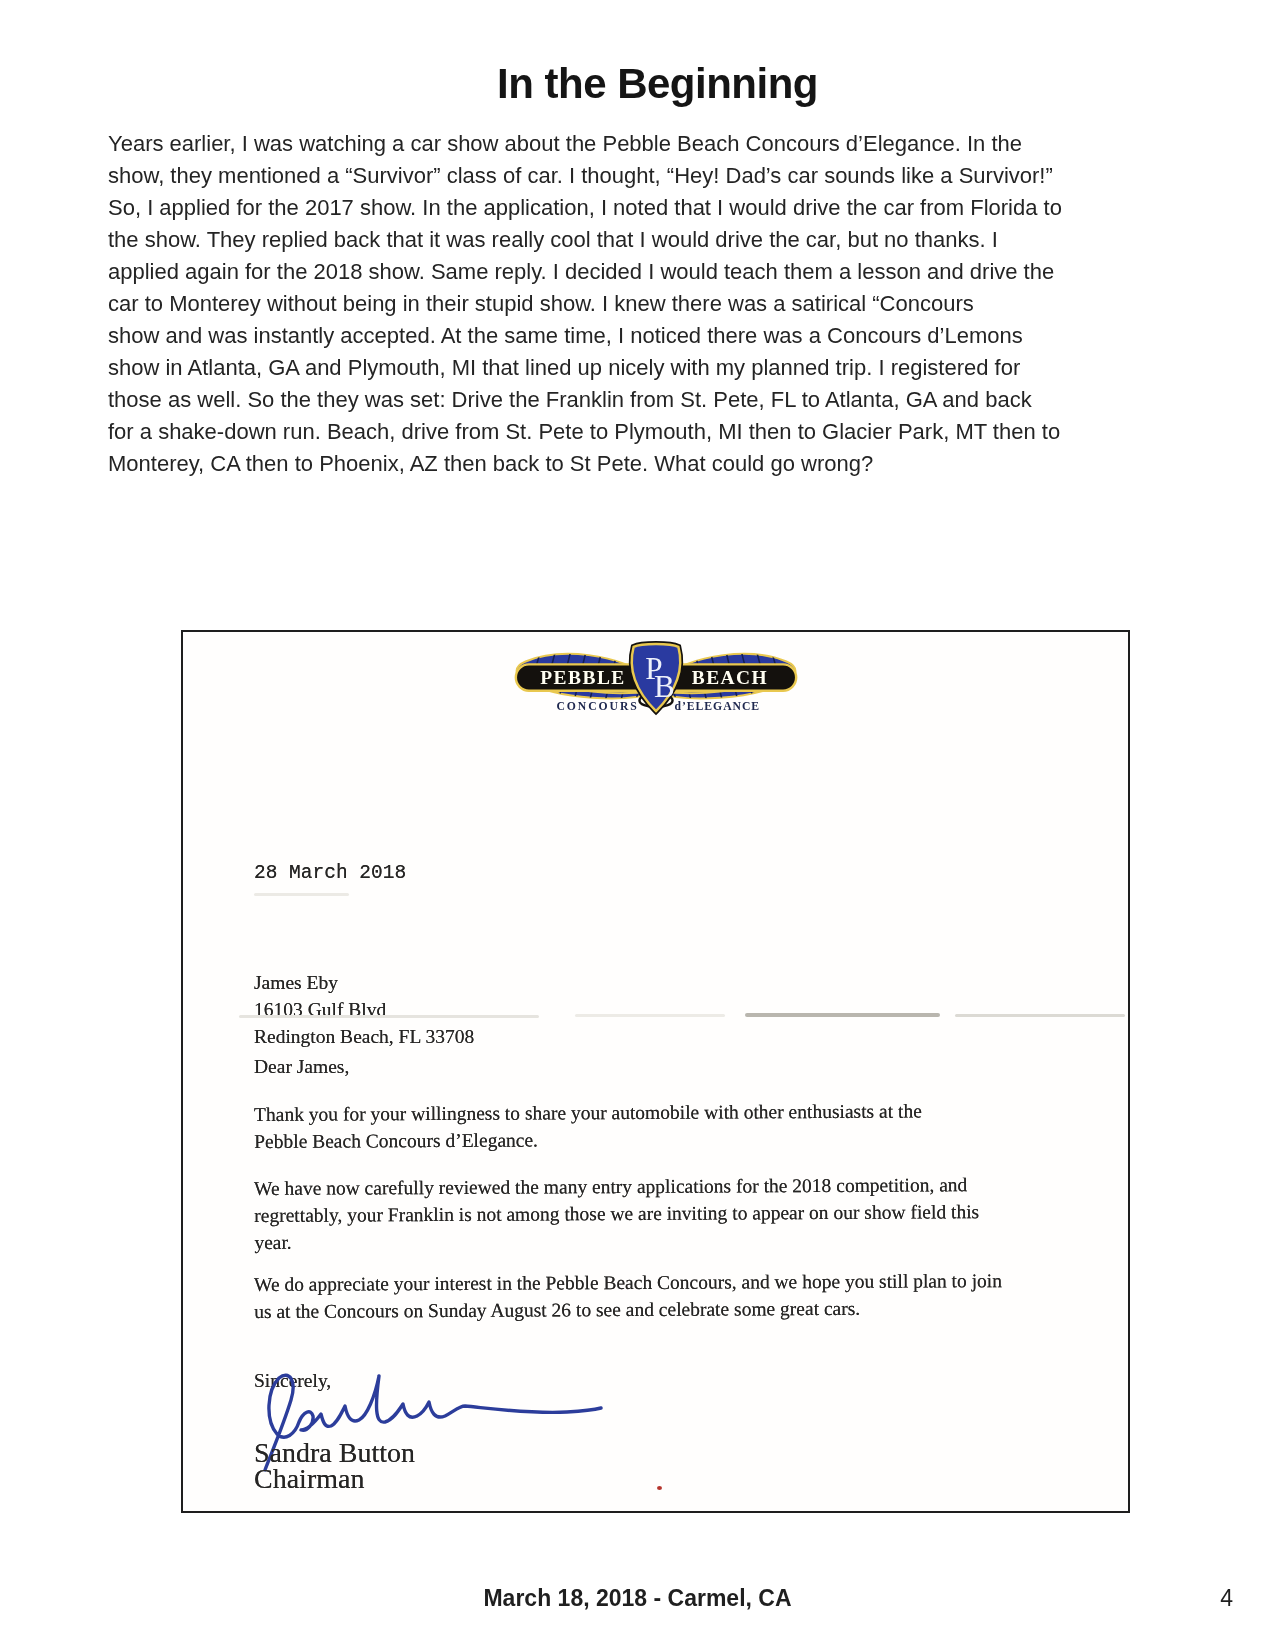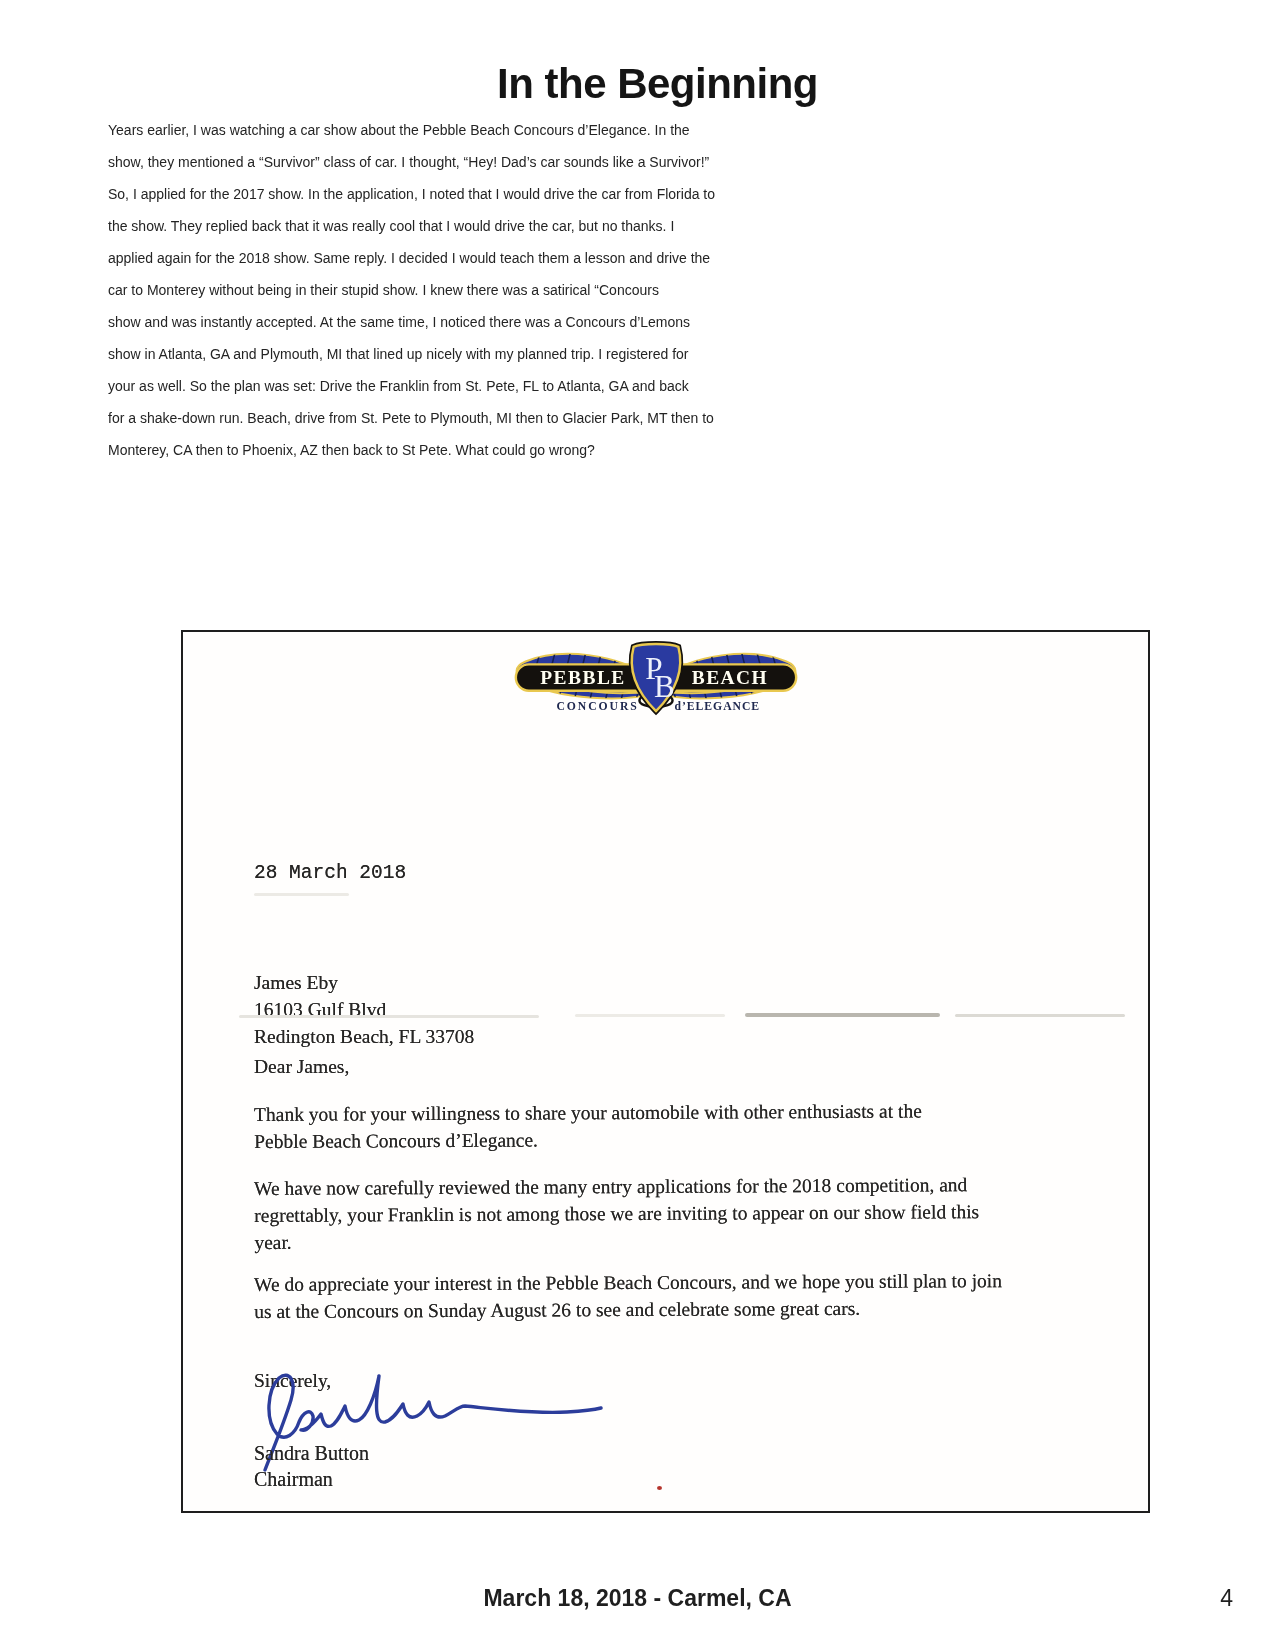--- a/index.html
+++ b/index.html
@@ -5,44 +5,44 @@
   html,body{margin:0;padding:0;background:#ffffff;}
   .page{
     position:relative;width:1275px;height:1650px;background:#ffffff;
     font-family:"Liberation Sans",sans-serif;color:#1e1e1e;overflow:hidden;
   }
   .page-title{
     position:absolute;left:0;right:0;top:60px;text-align:center;
     font-size:42px;font-weight:bold;letter-spacing:-0.5px;color:#151515;margin-left:40px;
   }
   .intro{
-    position:absolute;left:108px;top:114px;width:1070px;
-    font-size:14px;line-height:32px;color:#242424;
+    position:absolute;left:108px;top:128px;width:1070px;
+    font-size:22px;line-height:32px;color:#242424;
   }
   .intro .line{white-space:nowrap;}
   
   .letter-frame{
     position:absolute;left:181px;top:630px;width:945px;height:879px;
-    border:2px solid #1e1e1e;background:#fffefd;box-sizing:content-box;padding-left:20px;
+    border:2px solid #1e1e1e;background:#fffefd;box-sizing:content-box;
   }
   .letter-inner{position:absolute;left:0;top:0;width:941px;height:875px;margin:2px 0 0 2px;
     font-family:"Liberation Serif",serif;color:#262524;}
   .logo-wrap{position:absolute;left:0;top:6px;width:100%;text-align:center;}
   .ltxt{position:absolute;left:69px;font-size:19.5px;line-height:27px;white-space:nowrap;
     text-shadow:0 0 0.5px #4a4a48;}
   .ltxt div{white-space:nowrap;}
   .tilt{transform:rotate(-0.3deg);transform-origin:0 0;}
   .letter-date{top:226px;font-family:Liberation Mono, monospace;}
   .recipient{top:299px;margin-top:36px;}
   .salutation{top:419px;}
   .para1{top:467px;}
   .para2{top:541px;}
   .para3{top:637px;}
   .closing{top:707px;margin-top:26px;}
-  .signer{top:806px;font-size:20px;line-height:26px;}
+  .signer{top:806px;font-size:28px;line-height:26px;}
   .sig-svg{position:absolute;left:52px;top:728px;}
   .scan-smudge{position:absolute;height:3px;border-radius:2px;}
   .sm1{left:54px;top:381px;width:300px;background:#e6e4df;}
   .sm2{left:390px;top:380px;width:150px;background:#edebe6;}
   .sm3{left:560px;top:379px;width:195px;background:#b9b6ae;height:4px;}
   .sm4{left:770px;top:380px;width:170px;background:#dcdad4;}
   .sm5{left:69px;top:259px;width:95px;background:#eceae5;height:3px;}
   .red-dot{position:absolute;left:472px;top:852px;width:5px;height:4px;background:#b5342c;border-radius:50%;}
   .footer-line{
     position:absolute;left:0;right:0;top:1585px;text-align:center;
@@ -61,21 +61,21 @@
 
   <div class="intro">
     <div class="line">Years earlier, I was watching a car show about the Pebble Beach Concours d’Elegance. In the</div>
     <div class="line">show, they mentioned a “Survivor” class of car. I thought, “Hey! Dad’s car sounds like a Survivor!”</div>
     <div class="line">So, I applied for the 2017 show. In the application, I noted that I would drive the car from Florida to</div>
     <div class="line">the show. They replied back that it was really cool that I would drive the car, but no thanks. I</div>
     <div class="line">applied again for the 2018 show. Same reply. I decided I would teach them a lesson and drive the</div>
     <div class="line">car to Monterey without being in their stupid show. I knew there was a satirical “Concours</div>
     <div class="line">show and was instantly accepted. At the same time, I noticed there was a Concours d’Lemons</div>
     <div class="line">show in Atlanta, GA and Plymouth, MI that lined up nicely with my planned trip. I registered for</div>
-    <div class="line">your as well. So the plan was set: Drive the Franklin from St. Pete, FL to Atlanta, GA and back</div>
+    <div class="line">those as well. So the they was set: Drive the Franklin from St. Pete, FL to Atlanta, GA and back</div>
     <div class="line">for a shake-down run. Beach, drive from St. Pete to Plymouth, MI then to Glacier Park, MT then to</div>
     <div class="line">Monterey, CA then to Phoenix, AZ then back to St Pete. What could go wrong?</div>
   </div>
 
   <div class="letter-frame">
     <div class="letter-inner">
 
       <div class="logo-wrap">
         <svg width="292" height="78" viewBox="0 0 300 80">
           <defs>

